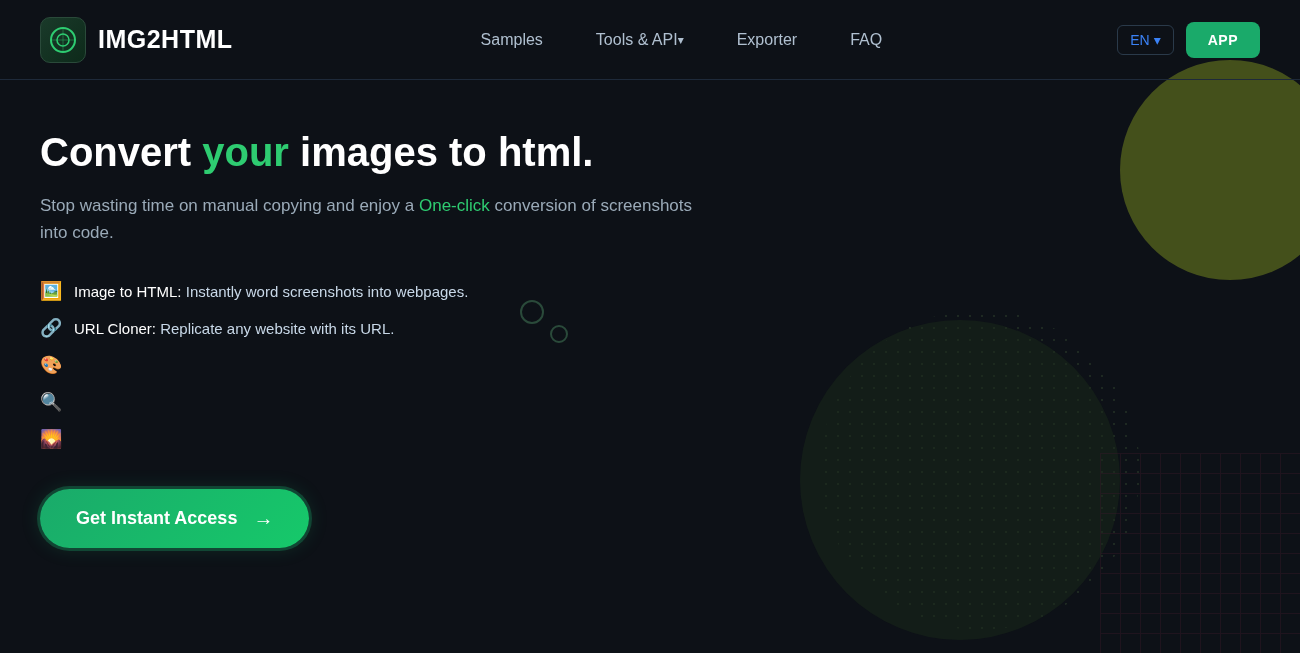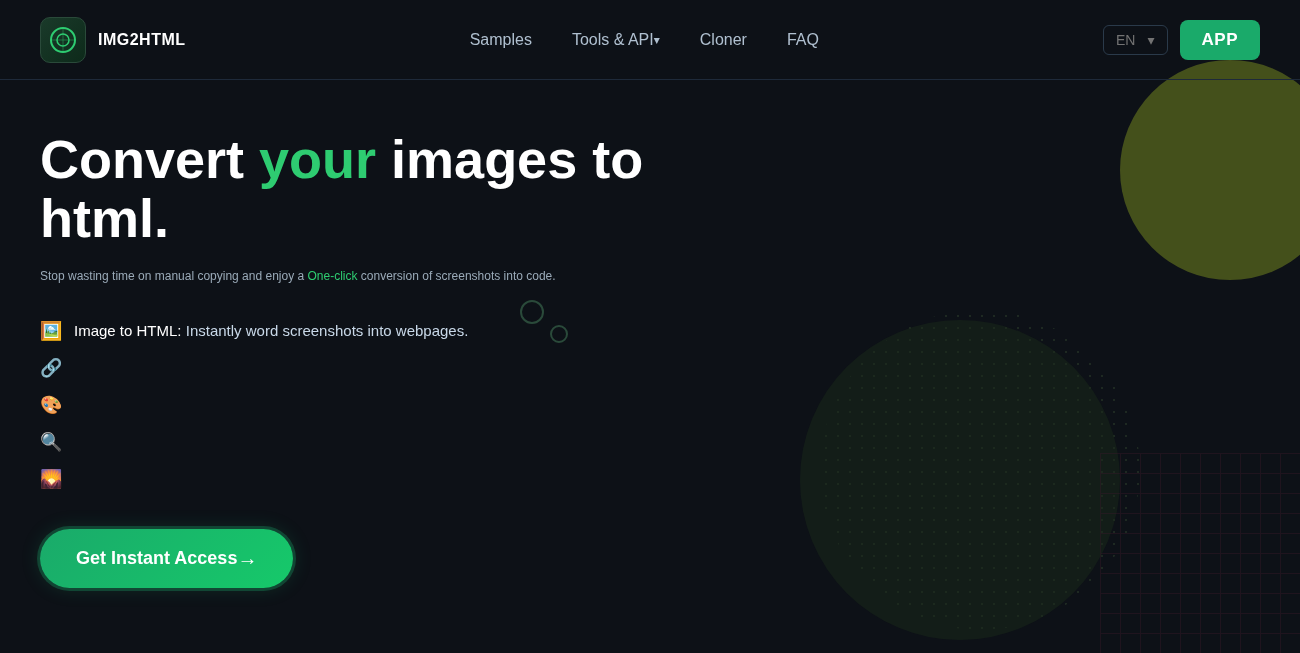--- a/index.html
+++ b/index.html
@@ -107,91 +107,92 @@
       height: 46px;
       border-radius: 10px;
       background: linear-gradient(135deg, #1a3a2a, #0d2a1a);
       border: 1px solid #2a4a3a;
       display: flex;
       align-items: center;
       justify-content: center;
       font-size: 22px;
     }
     .nav-logo-text {
-      font-size: 16px;
+      font-size: 25px;
       font-weight: 700;
       color: #ffffff;
       letter-spacing: 0.5px;
     }
     .nav-links {
       display: flex;
       align-items: center;
       gap: 40px;
     }
     .nav-link {
       font-size: 16px;
       color: #b0c0d0;
       cursor: pointer;
       white-space: nowrap;
+      margin-left: 13px;
     }
     .nav-link-dropdown {
       display: flex;
       align-items: center;
     }
     .nav-link-dropdown .chevron {
       font-size: 12px;
       color: #b0c0d0;
     }
     .nav-right {
       display: flex;
       align-items: center;
       gap: 12px;
     }
     .lang-selector {
       display: flex;
       align-items: center;
-      gap: 12px;
+      gap: 4px;
       border: 1px solid #2a3a4a;
       border-radius: 6px;
       padding: 6px 12px;
       font-size: 14px;
-      color: #737373;
+      color: #3b82f6;
       cursor: pointer;
     }
     .app-button {
       background-color: #1aaa6a;
       color: #ffffff;
       border: none;
       border-radius: 8px;
       padding: 10px 22px;
-      font-size: 17px;
+      font-size: 14px;
       font-weight: 700;
       cursor: pointer;
       letter-spacing: 0.5px;
     }
 
     
     .main-content {
       position: relative;
       z-index: 5;
       padding: 50px 40px 0 40px;
       max-width: 750px;
     }
     .hero-title {
-      font-size: 54px;
+      font-size: 40px;
       font-weight: 800;
       line-height: 1.1;
       margin-bottom: 18px;
       color: #ffffff;
     }
     .hero-title .highlight {
       color: #2ecc71;
     }
     .hero-subtitle {
-      font-size: 12px;
+      font-size: 17px;
       color: #9aaab8;
       margin-bottom: 32px;
       line-height: 1.6;
     }
     .hero-subtitle .link-green {
       color: #2ecc71;
     }
 
     
     .feature-list {
@@ -217,20 +218,21 @@
     }
     .feature-item strong {
       color: #ffffff;
       font-weight: 400;
     }
 
     
     .cta-button {
       display: inline-flex;
       align-items: center;
+      gap: 16px;
       background: linear-gradient(135deg, #1aaa6a, #16c96a);
       color: #ffffff;
       border: none;
       border-radius: 50px;
       padding: 18px 36px;
       font-size: 18px;
       font-weight: 700;
       cursor: pointer;
       box-shadow: 0 0 0 3px rgba(26, 170, 106, 0.3), 0 0 20px rgba(26, 170, 106, 0.2);
       margin-bottom: 36px;
@@ -260,21 +262,21 @@
     </div>
     <span class="nav-logo-text">IMG2HTML</span>
   </div>
 
   <div class="nav-links">
     <span class="nav-link">Samples</span>
     <span class="nav-link nav-link-dropdown">
       <span>Tools &amp; API</span>
       <span class="chevron">▾</span>
     </span>
-    <span class="nav-link">Cloner</span>
+    <span class="nav-link">Exporter</span>
     <span class="nav-link">FAQ</span>
   </div>
 
   <div class="nav-right">
     <div class="lang-selector">
       <span>EN</span>
       <span>▾</span>
     </div>
     <button class="app-button">APP</button>
   </div>
@@ -289,20 +291,21 @@
     <span>Stop wasting time on manual copying and enjoy a </span><span class="link-green">One-click</span><span> conversion of screenshots into code.</span>
   </p>
 
   <ul class="feature-list">
     <li class="feature-item">
       <span class="icon-emoji">🖼️</span>
       <span><strong>Image to HTML:</strong><span> Instantly word screenshots into webpages.</span></span>
     </li>
     <li class="feature-item">
       <span class="icon-emoji">🔗</span>
+      <span><strong>URL Cloner:</strong><span> Replicate any website with its URL.</span></span>
     </li>
     <li class="feature-item">
       <span class="icon-emoji">🎨</span>
     </li>
     <li class="feature-item">
       <span class="icon-emoji">🔍</span>
     </li>
     <li class="feature-item">
       <span class="icon-emoji">🌄</span>
     </li>

